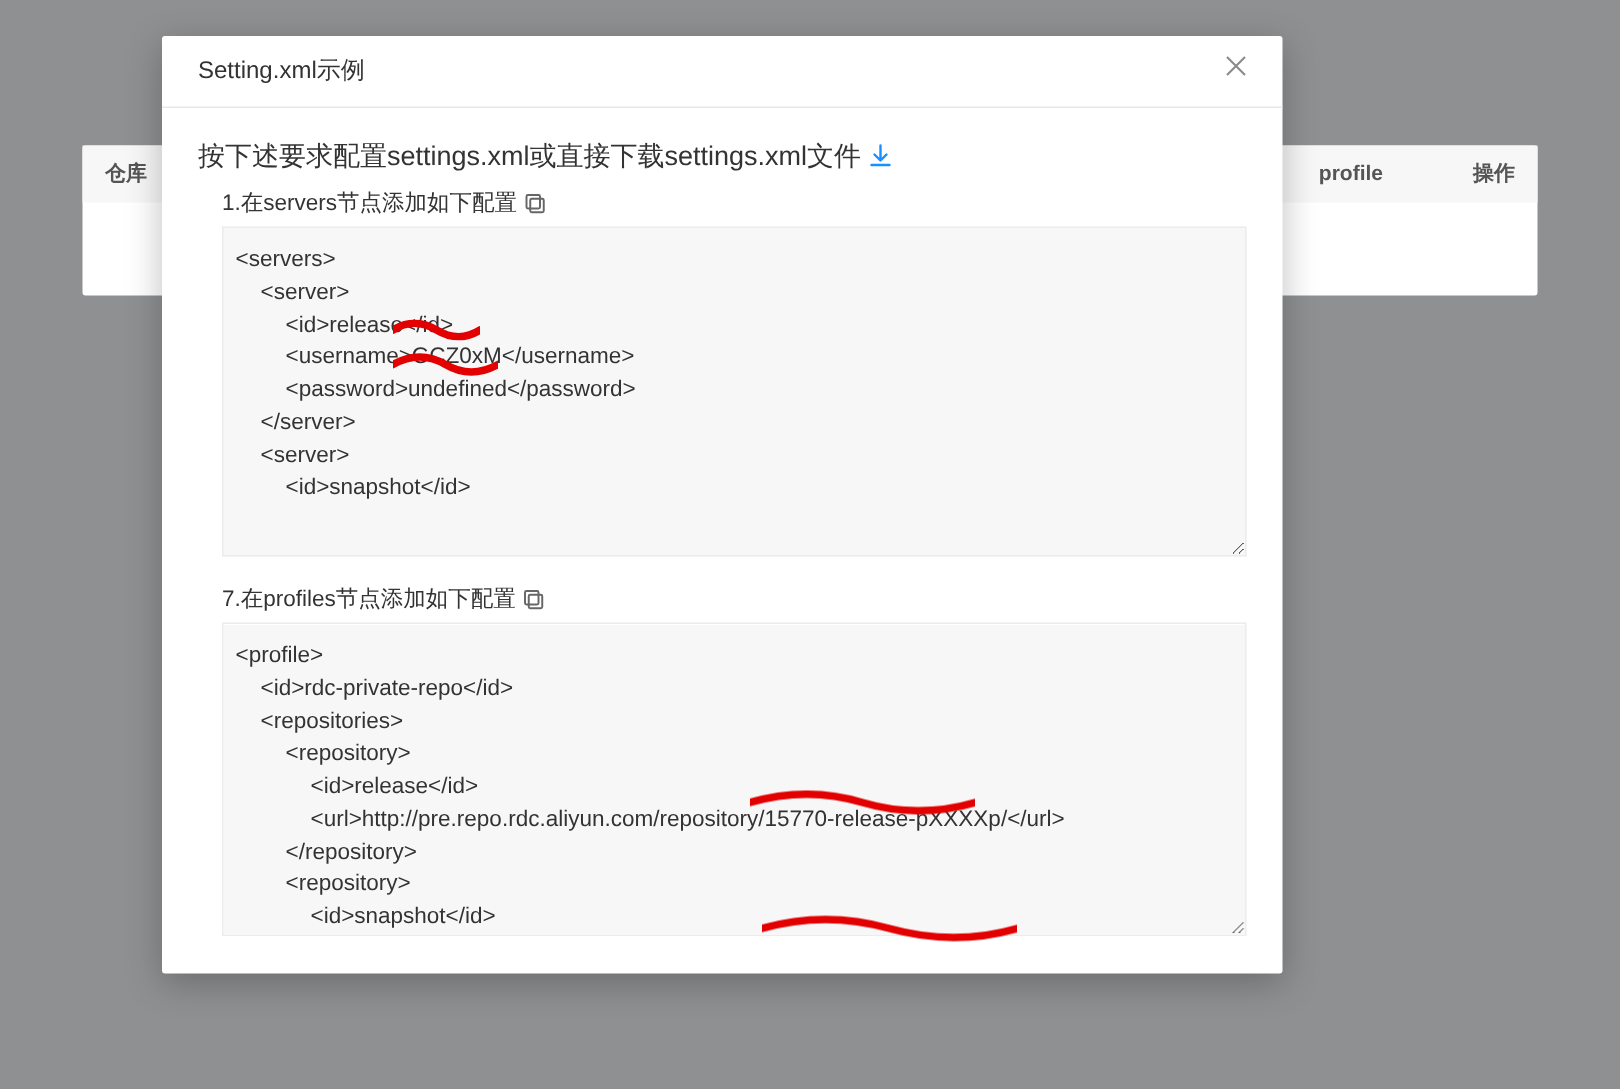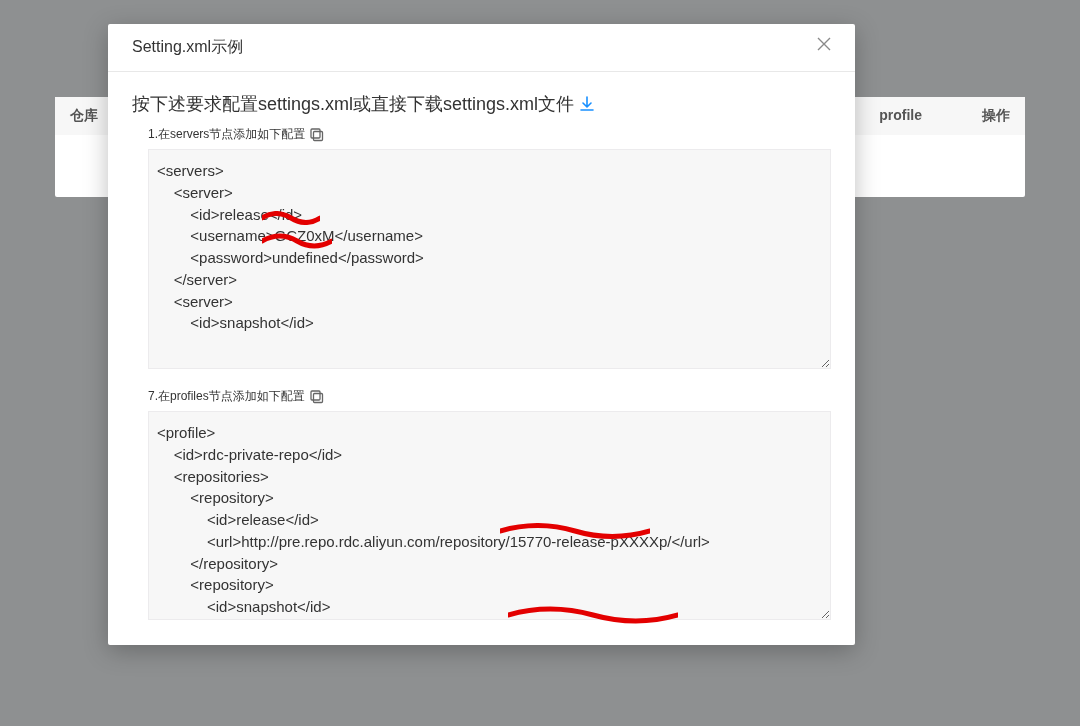--- a/index.html
+++ b/index.html
@@ -70,21 +70,21 @@
     align-items: center;
     flex-wrap: wrap;
     margin-bottom: 10px;
   }
   .dl-icon {
     width: 18px; height: 18px; margin-left: 4px; color: #1890ff; cursor: pointer;
   }
   .dl-icon svg { width: 18px; height: 18px; display: block; }
 
   .step-line {
-    font-size: 12px;
+    font-size: 15px;
     color: #333;
     margin: 6px 0 6px 16px;
     display: flex;
     align-items: center;
   }
   .copy-icon {
     width: 16px; height: 16px; margin-left: 4px; color: #666; cursor: pointer;
   }
   .copy-icon svg { width:16px; height:16px; display:block; }
 

